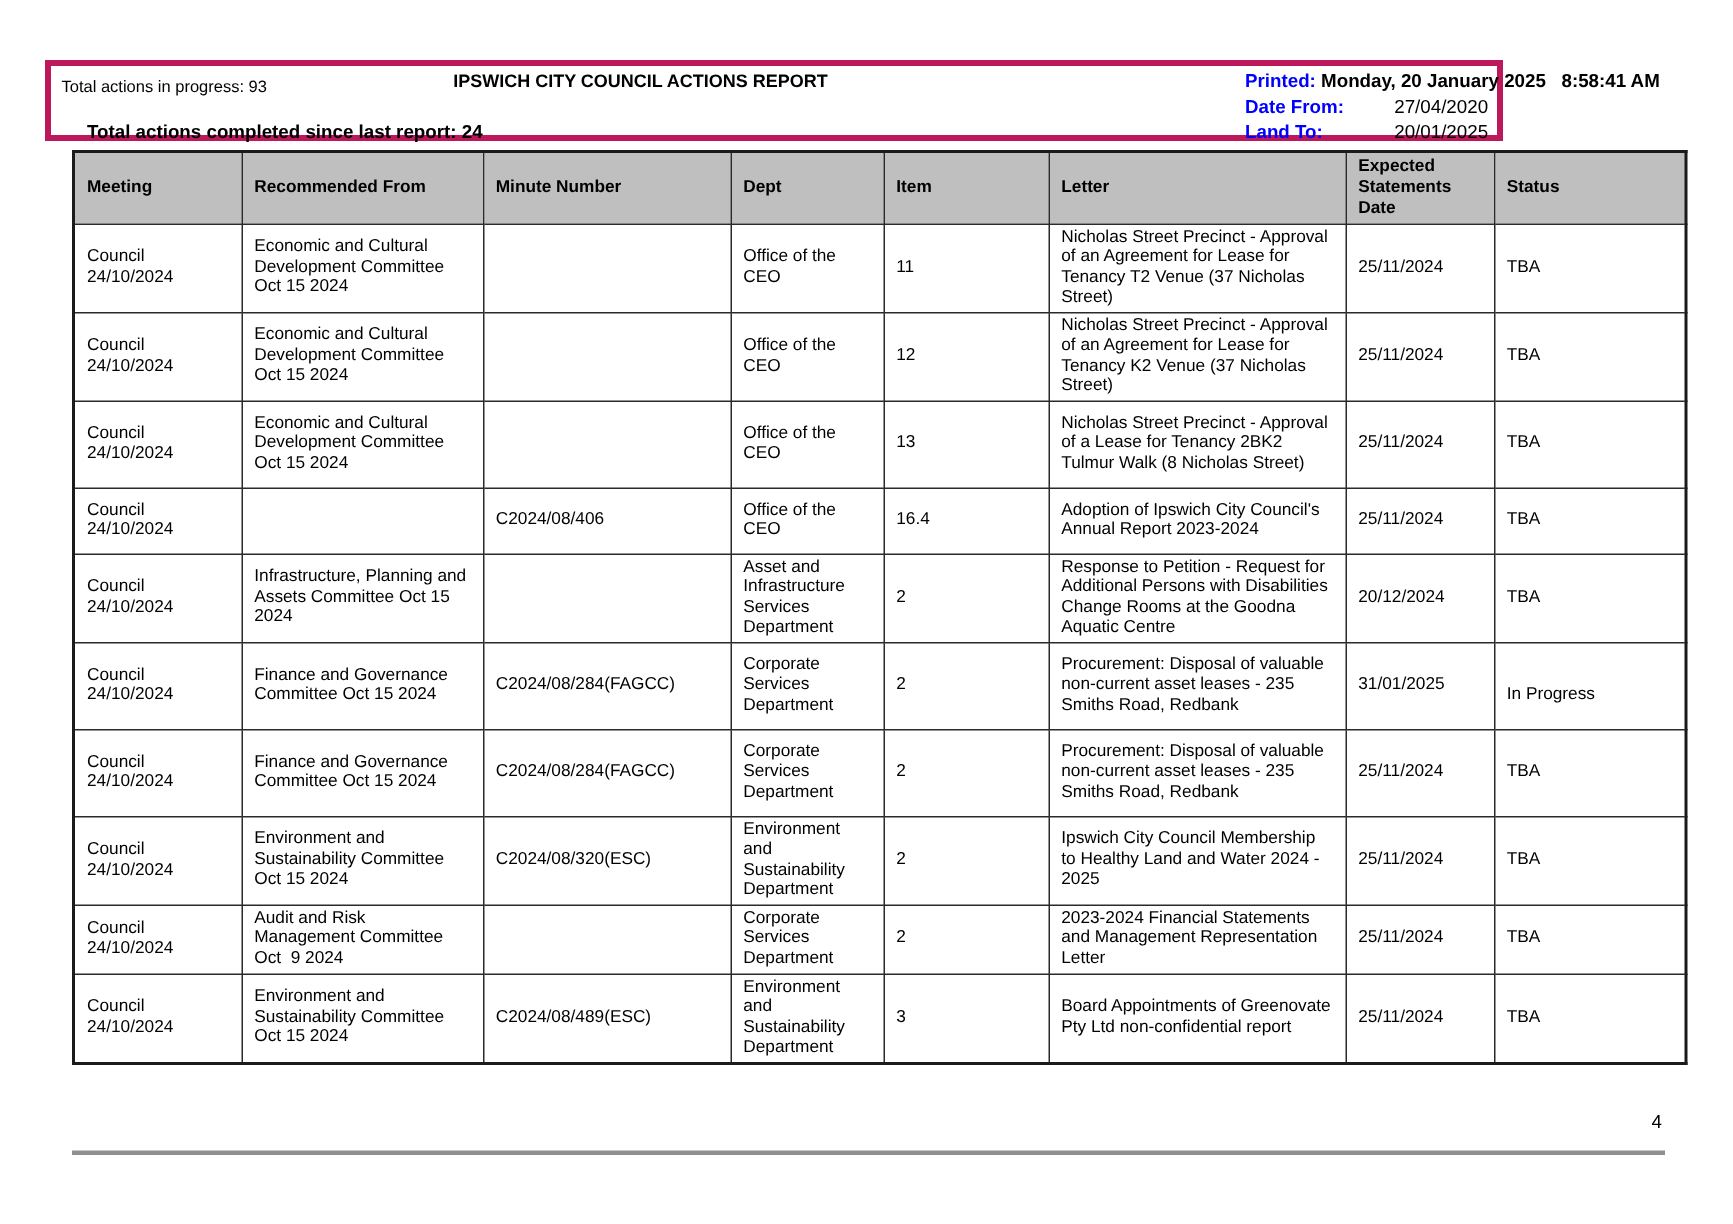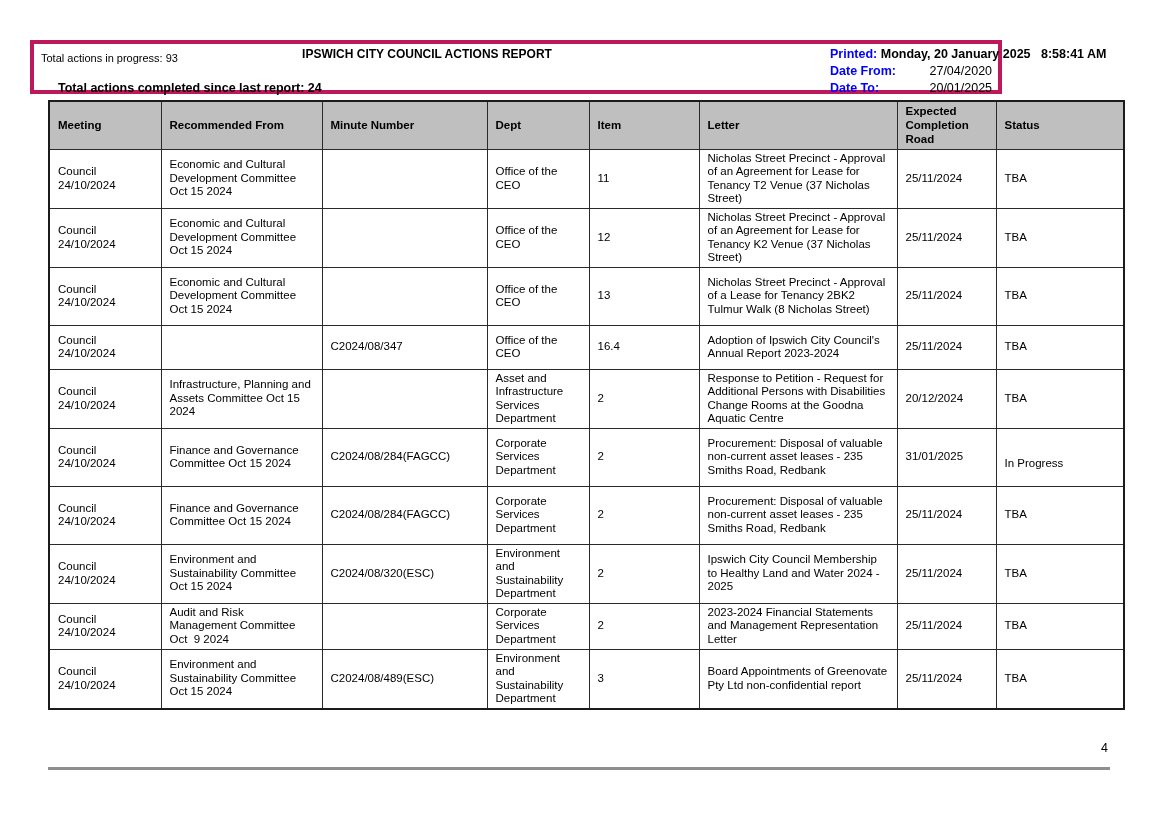--- a/index.html
+++ b/index.html
@@ -91,21 +91,21 @@
     <div class="hb-right">
       <div class="line">
         <span class="lbl">Printed:</span>
         <span class="bold pre">Monday, 20 January 2025   8:58:41 AM</span>
       </div>
       <div class="line">
         <span class="lbl lblw">Date From:</span>
         <span>27/04/2020</span>
       </div>
       <div class="line">
-        <span class="lbl lblw">Date To:</span>
+        <span class="lbl lblw">Land To:</span>
         <span>20/01/2025</span>
       </div>
     </div>
   </div>
 
   <table class="report">
     <colgroup>
       <col style="width:112px">
         <col style="width:161px">
         <col style="width:165px">
@@ -116,21 +116,21 @@
         <col style="width:128px">
     </colgroup>
     <thead>
       <tr>
         <th>Meeting</th>
         <th>Recommended From</th>
         <th>Minute Number</th>
         <th>Dept</th>
         <th>Item</th>
         <th>Letter</th>
-        <th>Expected Completion Road</th>
+        <th>Expected Statements Date</th>
         <th>Status</th>
       </tr>
     </thead>
     <tbody>
       <tr style="height:57px">
         <td class="c-meeting">Council
 24/10/2024</td>
         <td class="c-recommended">Economic and Cultural Development Committee Oct 15 2024</td>
         <td class="c-minute"></td>
         <td class="c-dept">Office of the CEO</td>
@@ -158,21 +158,21 @@
         <td class="c-dept">Office of the CEO</td>
         <td class="c-item">13</td>
         <td class="c-title">Nicholas Street Precinct - Approval of a Lease for Tenancy 2BK2 Tulmur Walk (8 Nicholas Street)</td>
         <td class="c-date">25/11/2024</td>
         <td class="c-status">TBA</td>
       </tr>
       <tr style="height:44px">
         <td class="c-meeting">Council
 24/10/2024</td>
         <td class="c-recommended"></td>
-        <td class="c-minute">C2024/08/347</td>
+        <td class="c-minute">C2024/08/406</td>
         <td class="c-dept">Office of the CEO</td>
         <td class="c-item">16.4</td>
         <td class="c-title">Adoption of Ipswich City Council's Annual Report 2023-2024</td>
         <td class="c-date">25/11/2024</td>
         <td class="c-status">TBA</td>
       </tr>
       <tr style="height:56px">
         <td class="c-meeting">Council
 24/10/2024</td>
         <td class="c-recommended">Infrastructure, Planning and Assets Committee Oct 15 2024</td>

